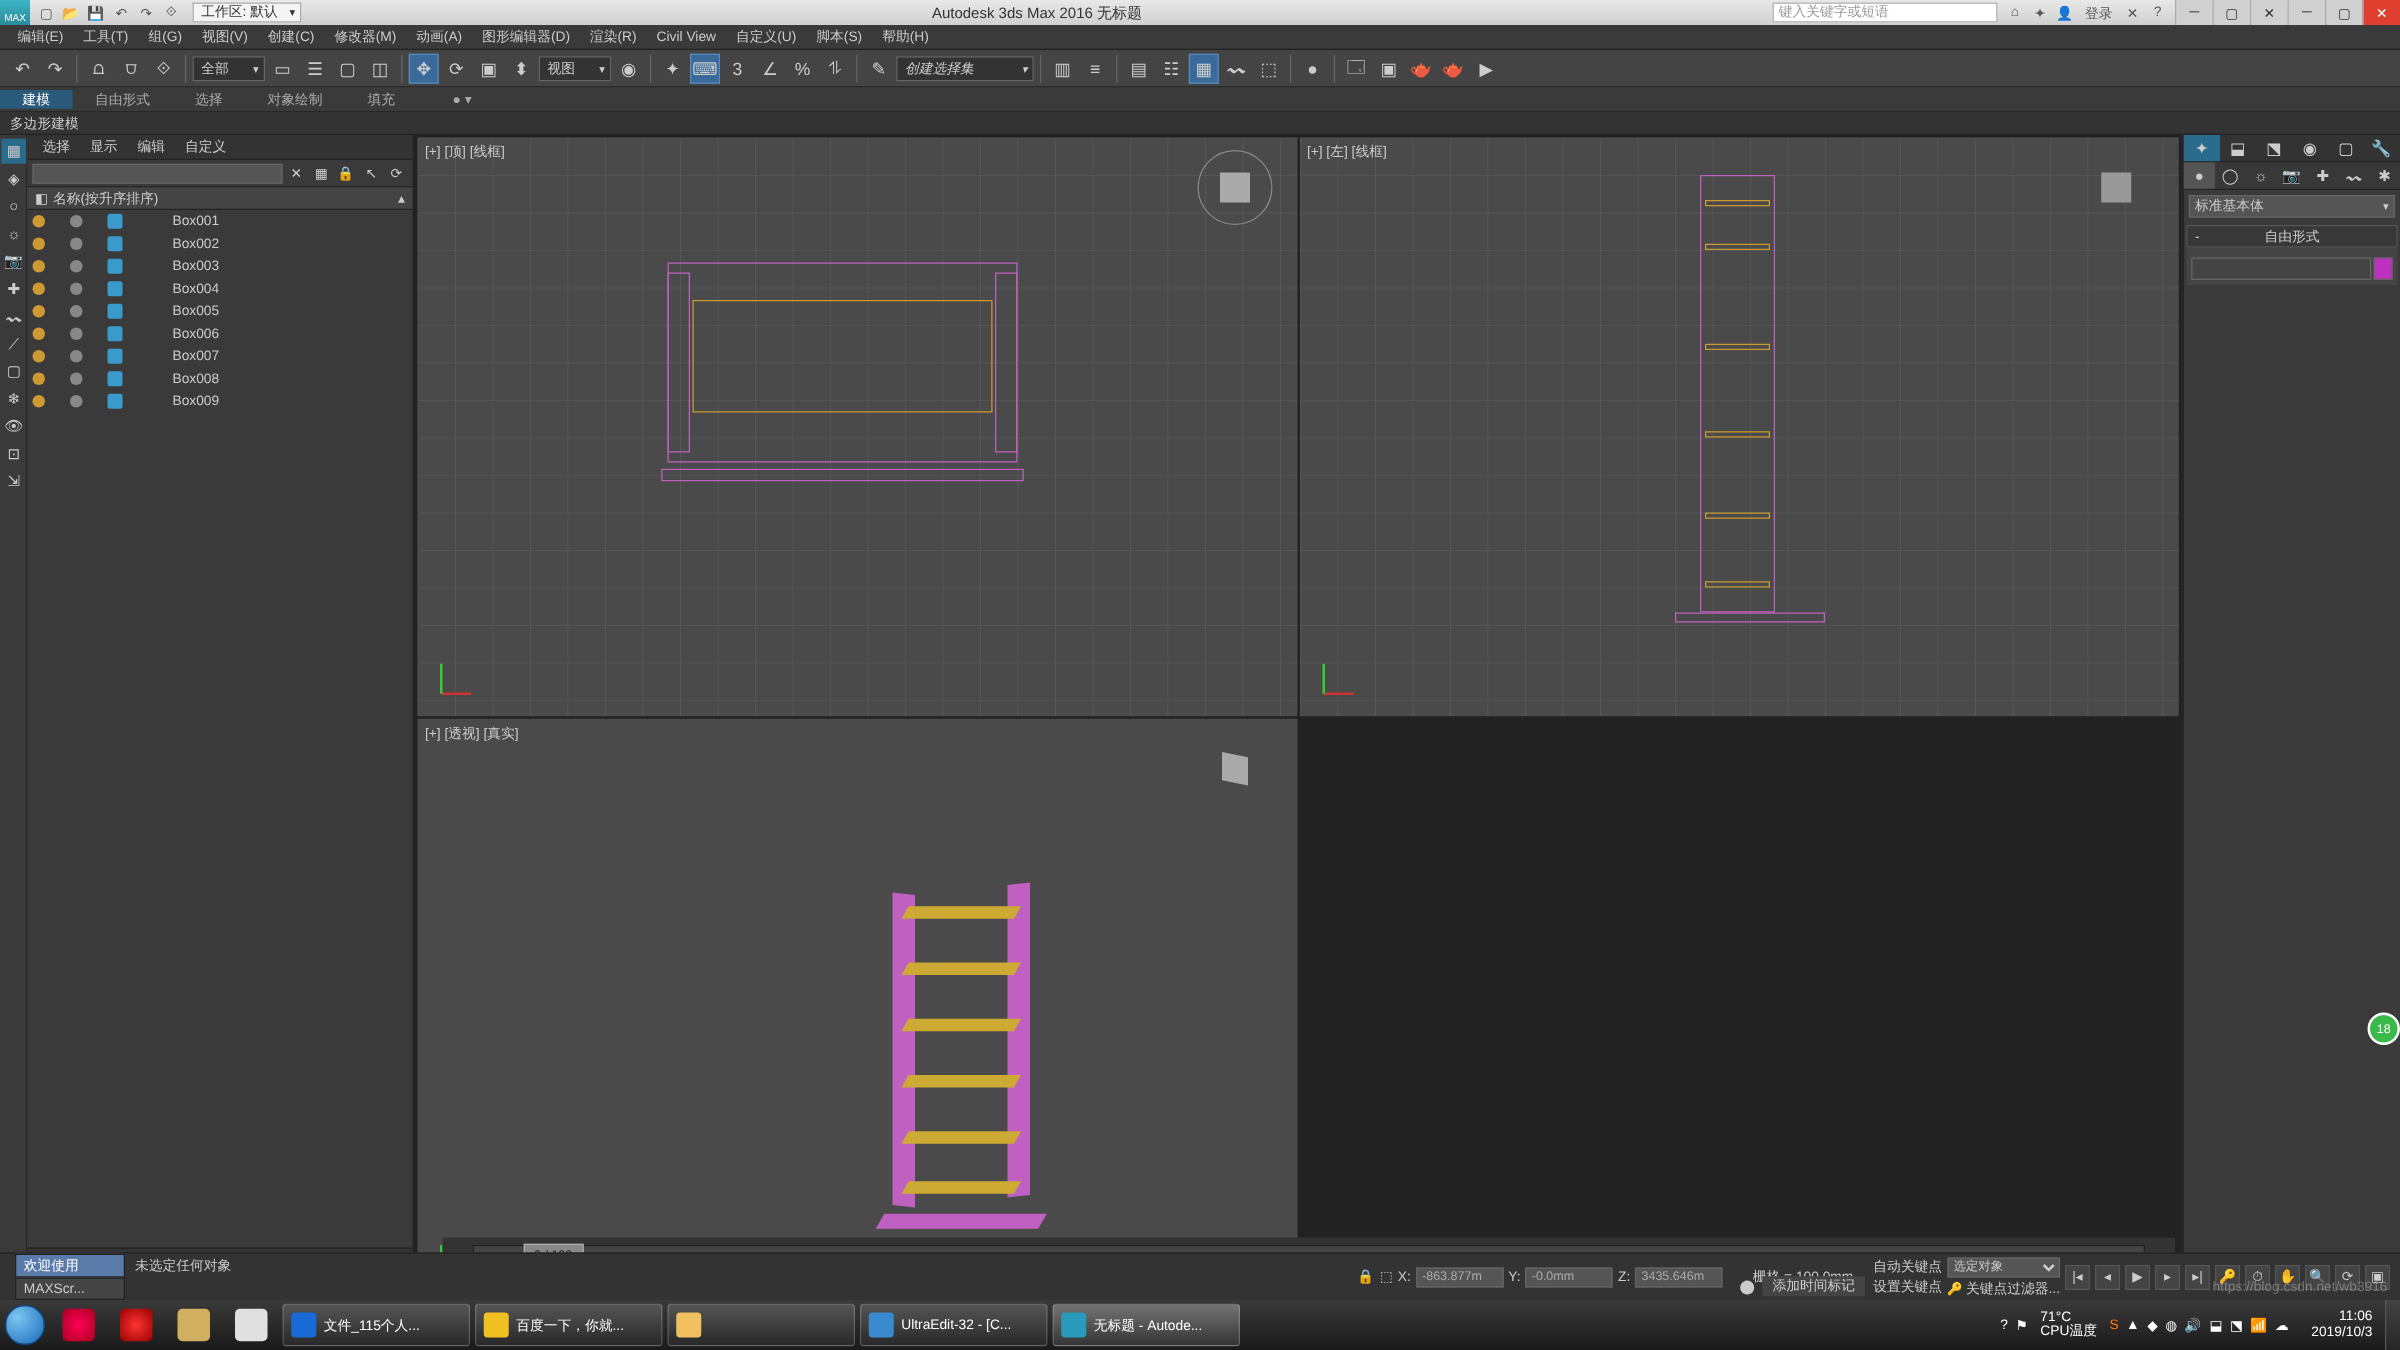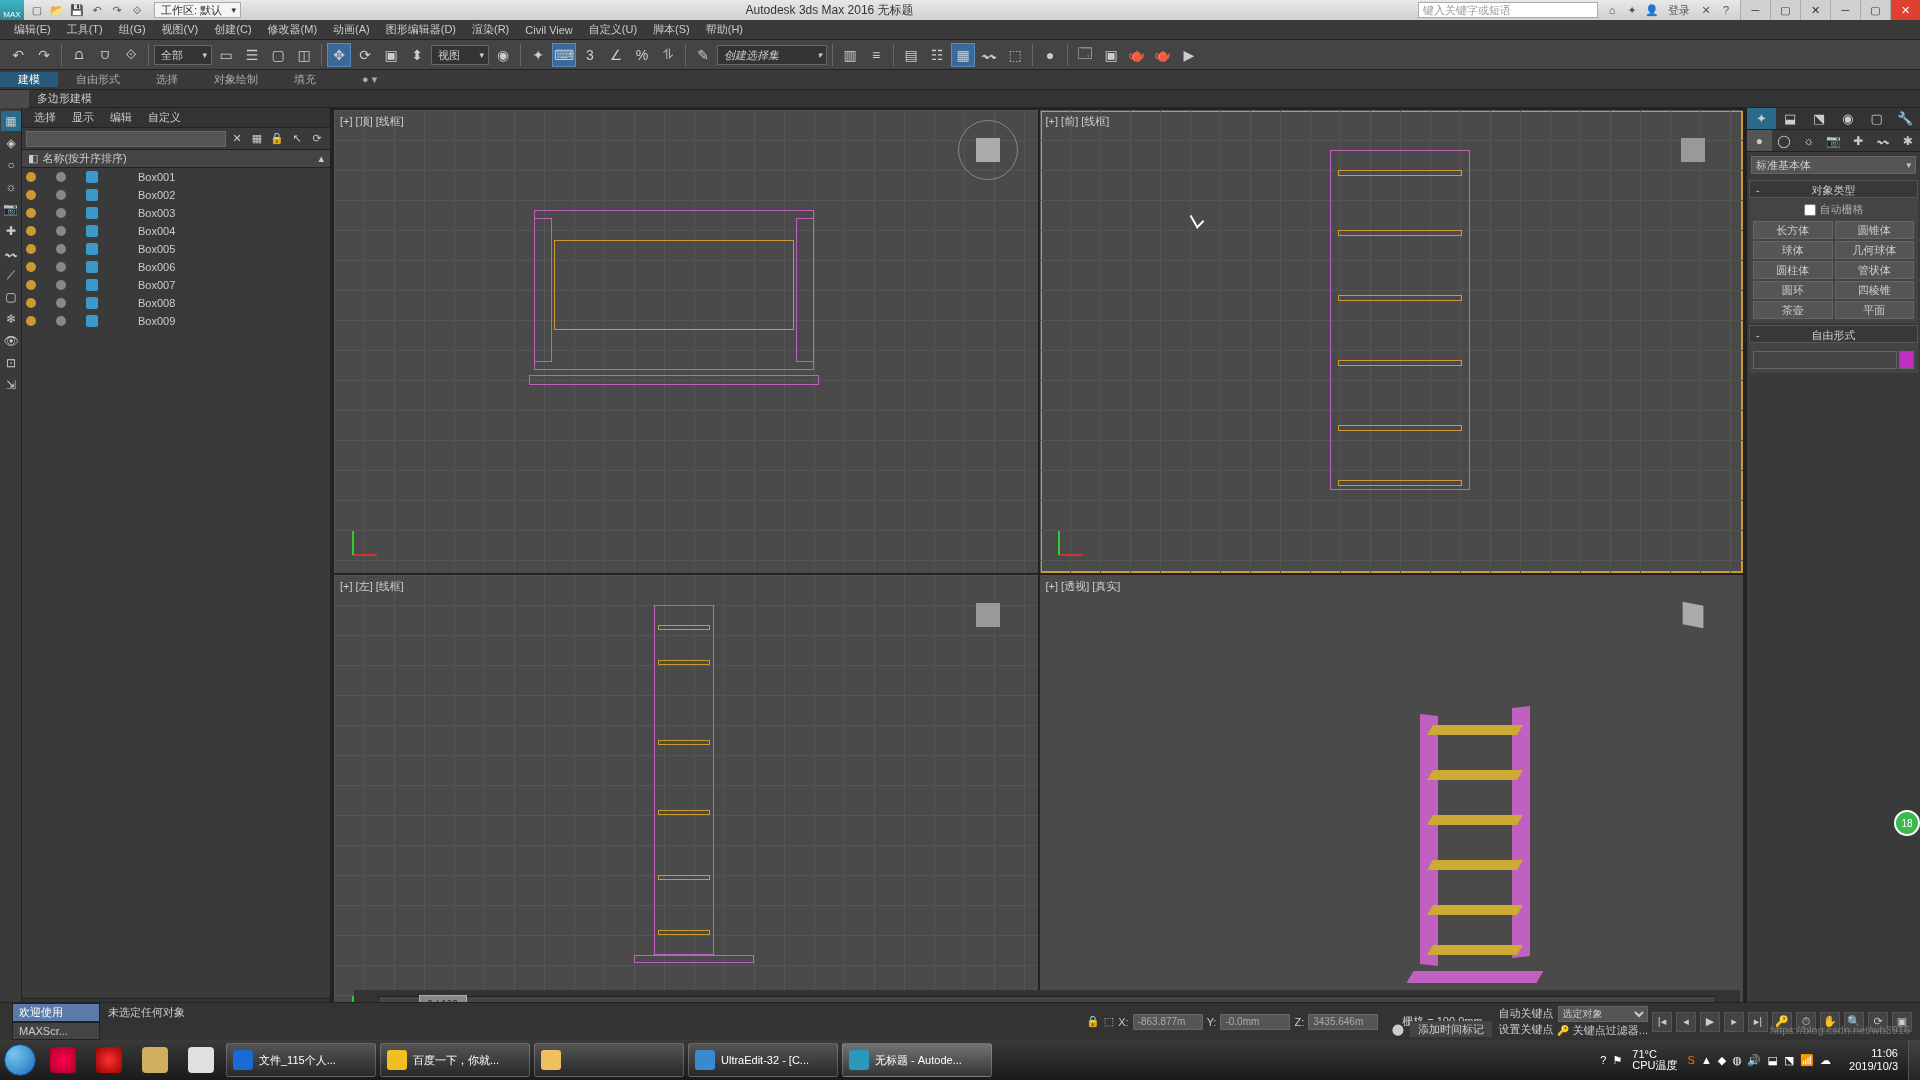--- a/index.html
+++ b/index.html
@@ -29,21 +29,21 @@
 .tbtn { width:24px; height:24px; display:flex; align-items:center; justify-content:center; color:#ccc; font-size:14px; border:1px solid transparent; }
 .tbtn.on { background:#3a6a9a; border-color:#5a8aba; }
 .tsep { width:1px; height:22px; background:#666; margin:0 3px; }
 .tsel { height:20px; background:#333; border:1px solid #666; color:#ccc; padding:0 20px 0 6px; font-size:11px; line-height:18px; position:relative; }
 .tsel::after { content:"▾"; position:absolute; right:4px; font-size:9px; }
 
 
 .ribbon { height:20px; background:#3a3a3a; display:flex; align-items:center; border-bottom:1px solid #222; }
 .ribbon span { padding:0 18px; font-size:11px; color:#aaa; }
 .ribbon span.on { background:#2a5a7a; color:#fff; }
-.ribbon2 { height:18px; background:#333; display:flex; align-items:center; padding:0 8px; border-bottom:1px solid #222; font-size:11px; color:#ccc;margin-left:29px; }
+.ribbon2 { height:18px; background:#333; display:flex; align-items:center; padding:0 8px; border-bottom:1px solid #222; font-size:11px; color:#ccc; }
 
 
 .main { position:absolute; top:108px; left:0; right:0; bottom:40px; display:flex; }
 
 
 .sidetb { width:22px; background:#3a3a3a; border-right:1px solid #222; display:flex; flex-direction:column; padding-top:2px; }
 .sidetb span { width:20px; height:20px; display:flex; align-items:center; justify-content:center; color:#ccc; font-size:12px; margin:1px; }
 .sidetb span.on { background:#2a6a8a; }
 
 
@@ -385,39 +385,20 @@
       <div class="box" style="left:200px;top:108px;width:18px;height:144px"></div>
       <div class="box" style="left:462px;top:108px;width:18px;height:144px"></div>
       <div class="shelf" style="left:220px;top:130px;width:240px;height:90px"></div>
       <div class="box" style="left:195px;top:265px;width:290px;height:10px"></div>
       <div class="axis">
           <div class="ax x"></div>
           <div class="ax y"></div>
         </div>
     </div>
 
-    <div class="vp active">
-      <div class="grid-bg"></div>
-      <div class="vp-label">[+] [前] [线框]</div>
-      <div class="vcube">
-          <div class="cube" style="background:#999"></div>
-        </div>
-      <div class="box" style="left:290px;top:40px;width:140px;height:340px"></div>
-      <div class="shelf" style="left:298px;top:60px;width:124px;height:6px"></div>
-      <div class="shelf" style="left:298px;top:120px;width:124px;height:6px"></div>
-      <div class="shelf" style="left:298px;top:185px;width:124px;height:6px"></div>
-      <div class="shelf" style="left:298px;top:250px;width:124px;height:6px"></div>
-      <div class="shelf" style="left:298px;top:315px;width:124px;height:6px"></div>
-      <div class="shelf" style="left:298px;top:370px;width:124px;height:6px"></div>
-      <div class="axis">
-          <div class="ax x"></div>
-          <div class="ax y"></div>
-        </div>
-      <div class="cursor" style="left:150px;top:100px"></div>
-    </div>
 
     <div class="vp">
       <div class="grid-bg"></div>
       <div class="vp-label">[+] [左] [线框]</div>
       <div class="vcube">
           <div class="cube" style="background:#999"></div>
         </div>
       <div class="box" style="left:320px;top:30px;width:60px;height:350px"></div>
       <div class="shelf" style="left:324px;top:50px;width:52px;height:5px"></div>
       <div class="shelf" style="left:324px;top:85px;width:52px;height:5px"></div>
@@ -468,41 +449,20 @@
     <div class="cp-sub">
       <span class="on">●</span>
       <span>◯</span>
       <span>☼</span>
       <span>📷</span>
       <span>✚</span>
       <span>〰</span>
       <span>✱</span>
     </div>
     <div class="cp-drop">标准基本体</div>
-    <div class="cp-roll">
-      <div class="cp-roll-h">对象类型</div>
-      <div class="cp-roll-b">
-        <div class="cp-check">
-            <input type="checkbox" style="">
-            <span>自动栅格</span>
-          </div>
-        <div class="cp-btngrid" id="primgrid">
-            <div class="cp-btn">长方体</div>
-            <div class="cp-btn">圆锥体</div>
-            <div class="cp-btn">球体</div>
-            <div class="cp-btn">几何球体</div>
-            <div class="cp-btn">圆柱体</div>
-            <div class="cp-btn">管状体</div>
-            <div class="cp-btn">圆环</div>
-            <div class="cp-btn">四棱锥</div>
-            <div class="cp-btn">茶壶</div>
-            <div class="cp-btn">平面</div>
-          </div>
-      </div>
-    </div>
     <div class="cp-roll">
       <div class="cp-roll-h">自由形式</div>
       <div class="cp-roll-b">
         <div class="cp-color">
           <input style="">
           <div class="sw"></div>
         </div>
       </div>
     </div>
   </div>

